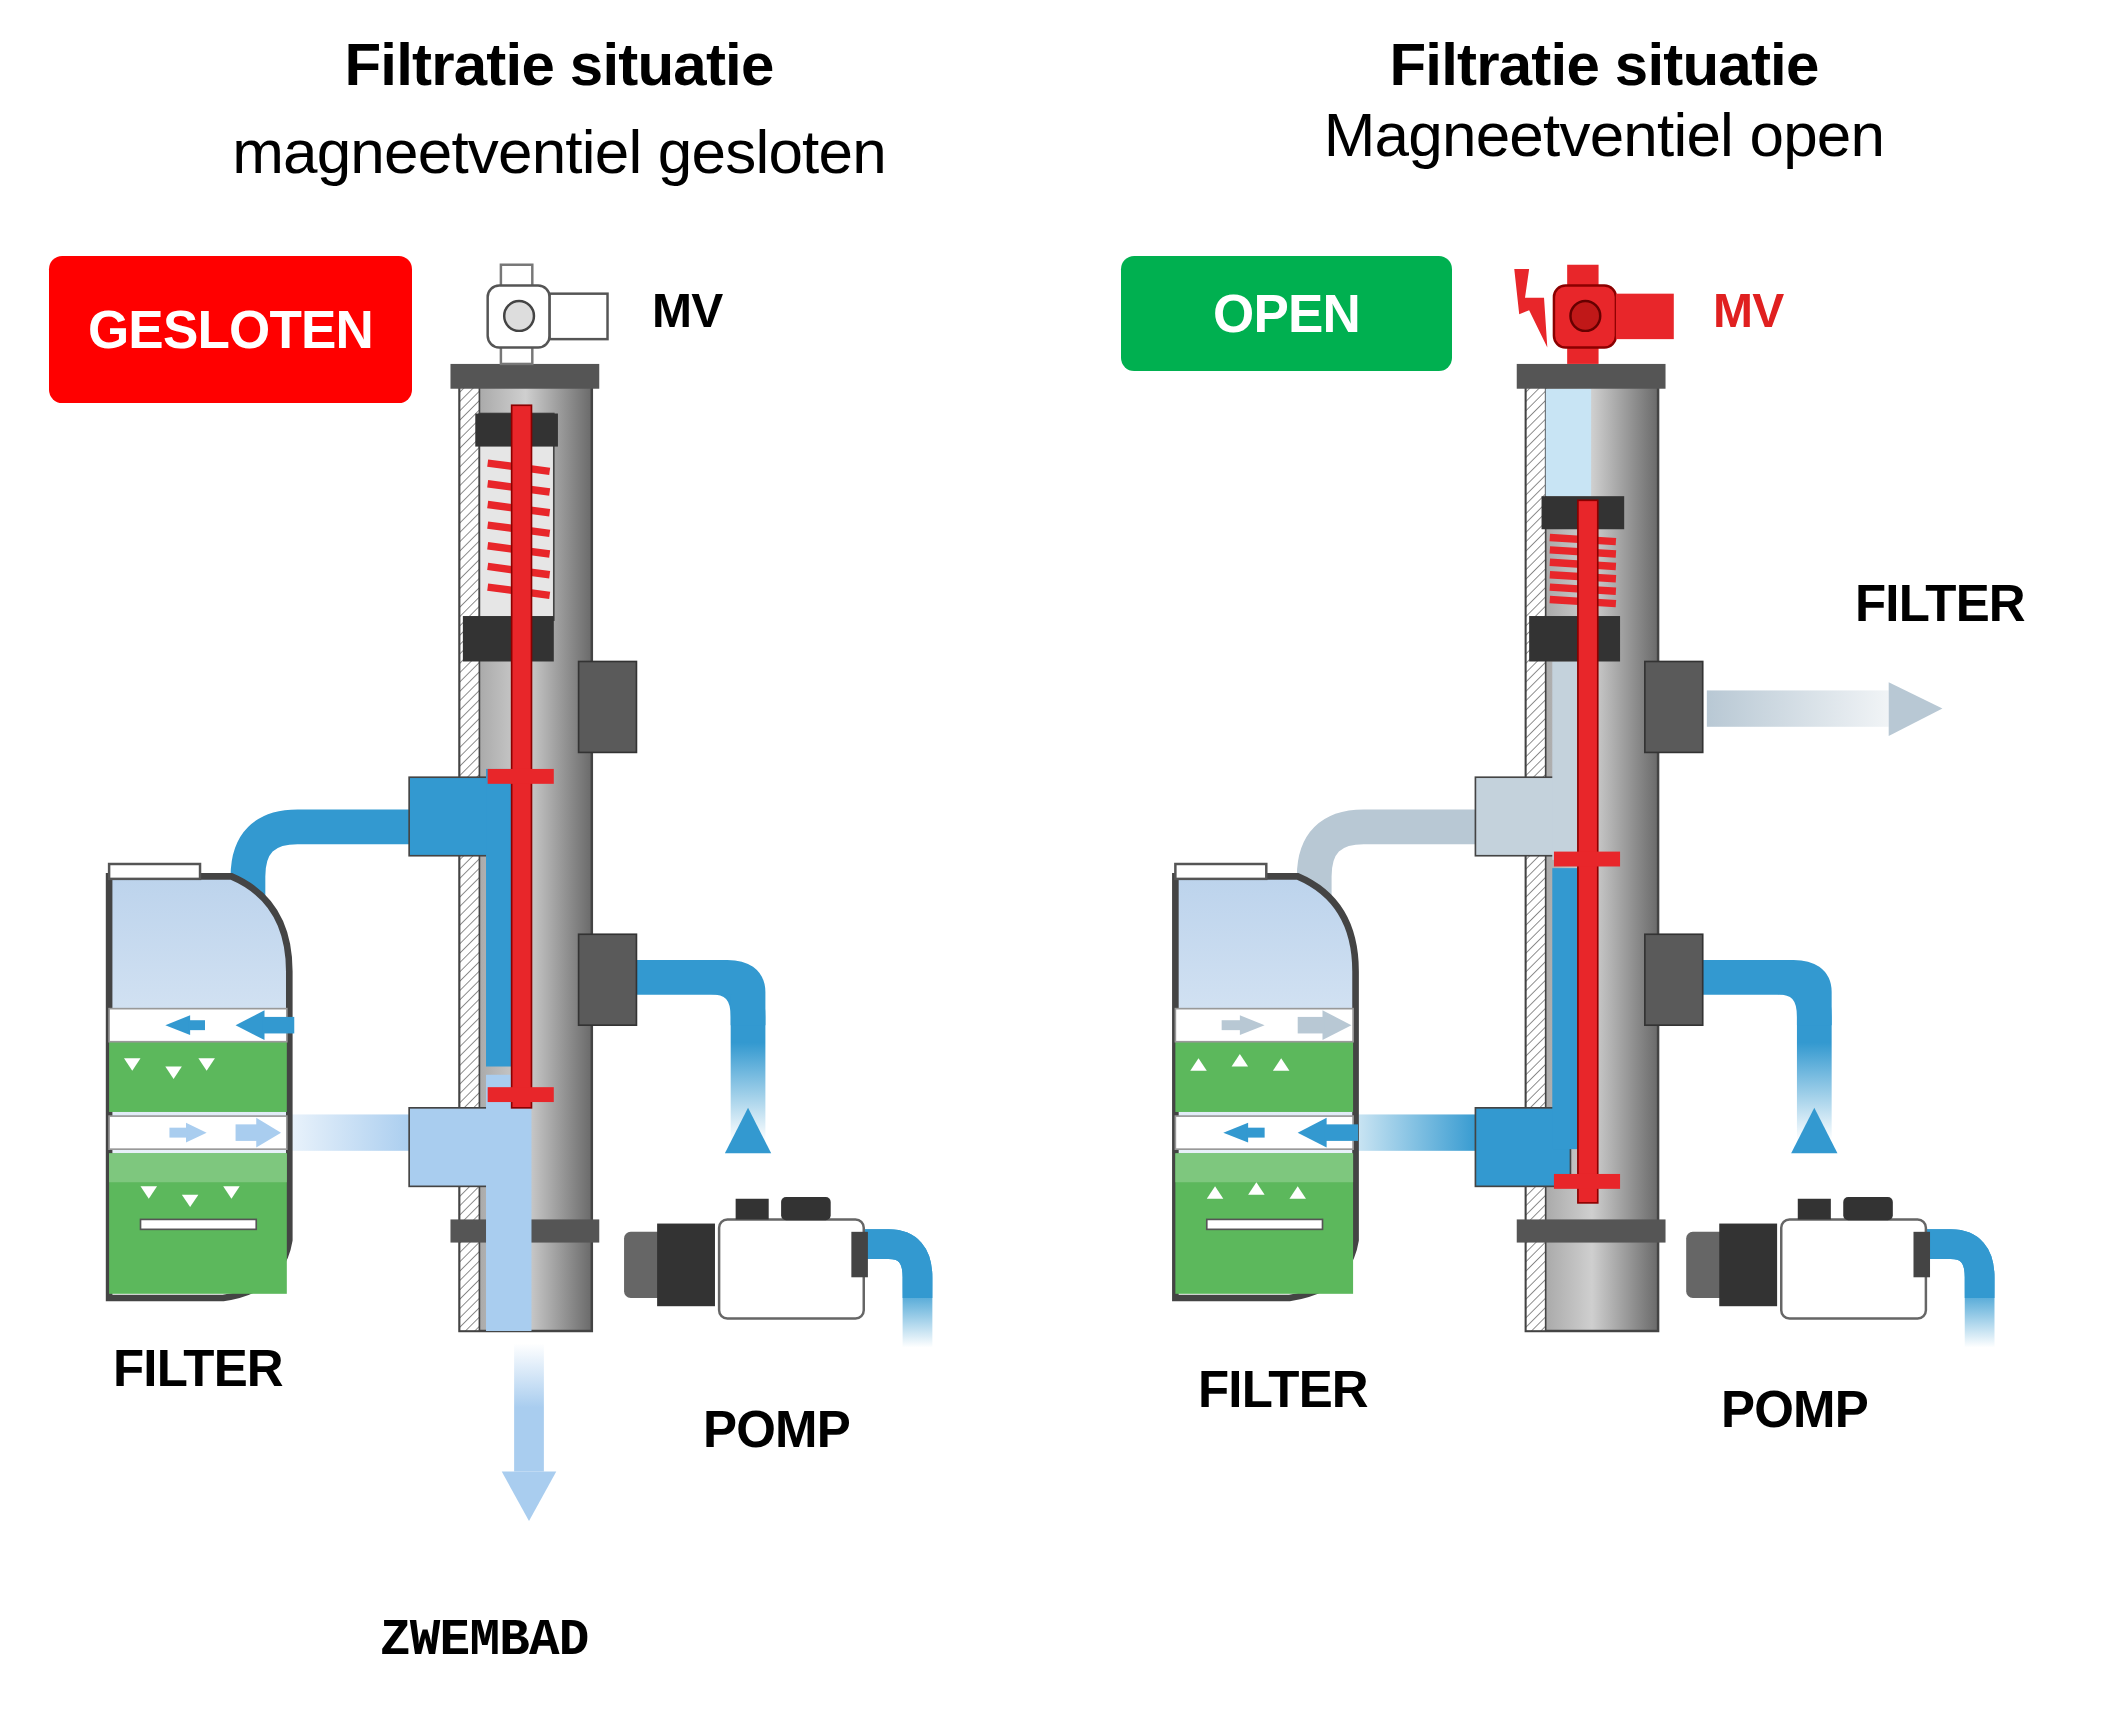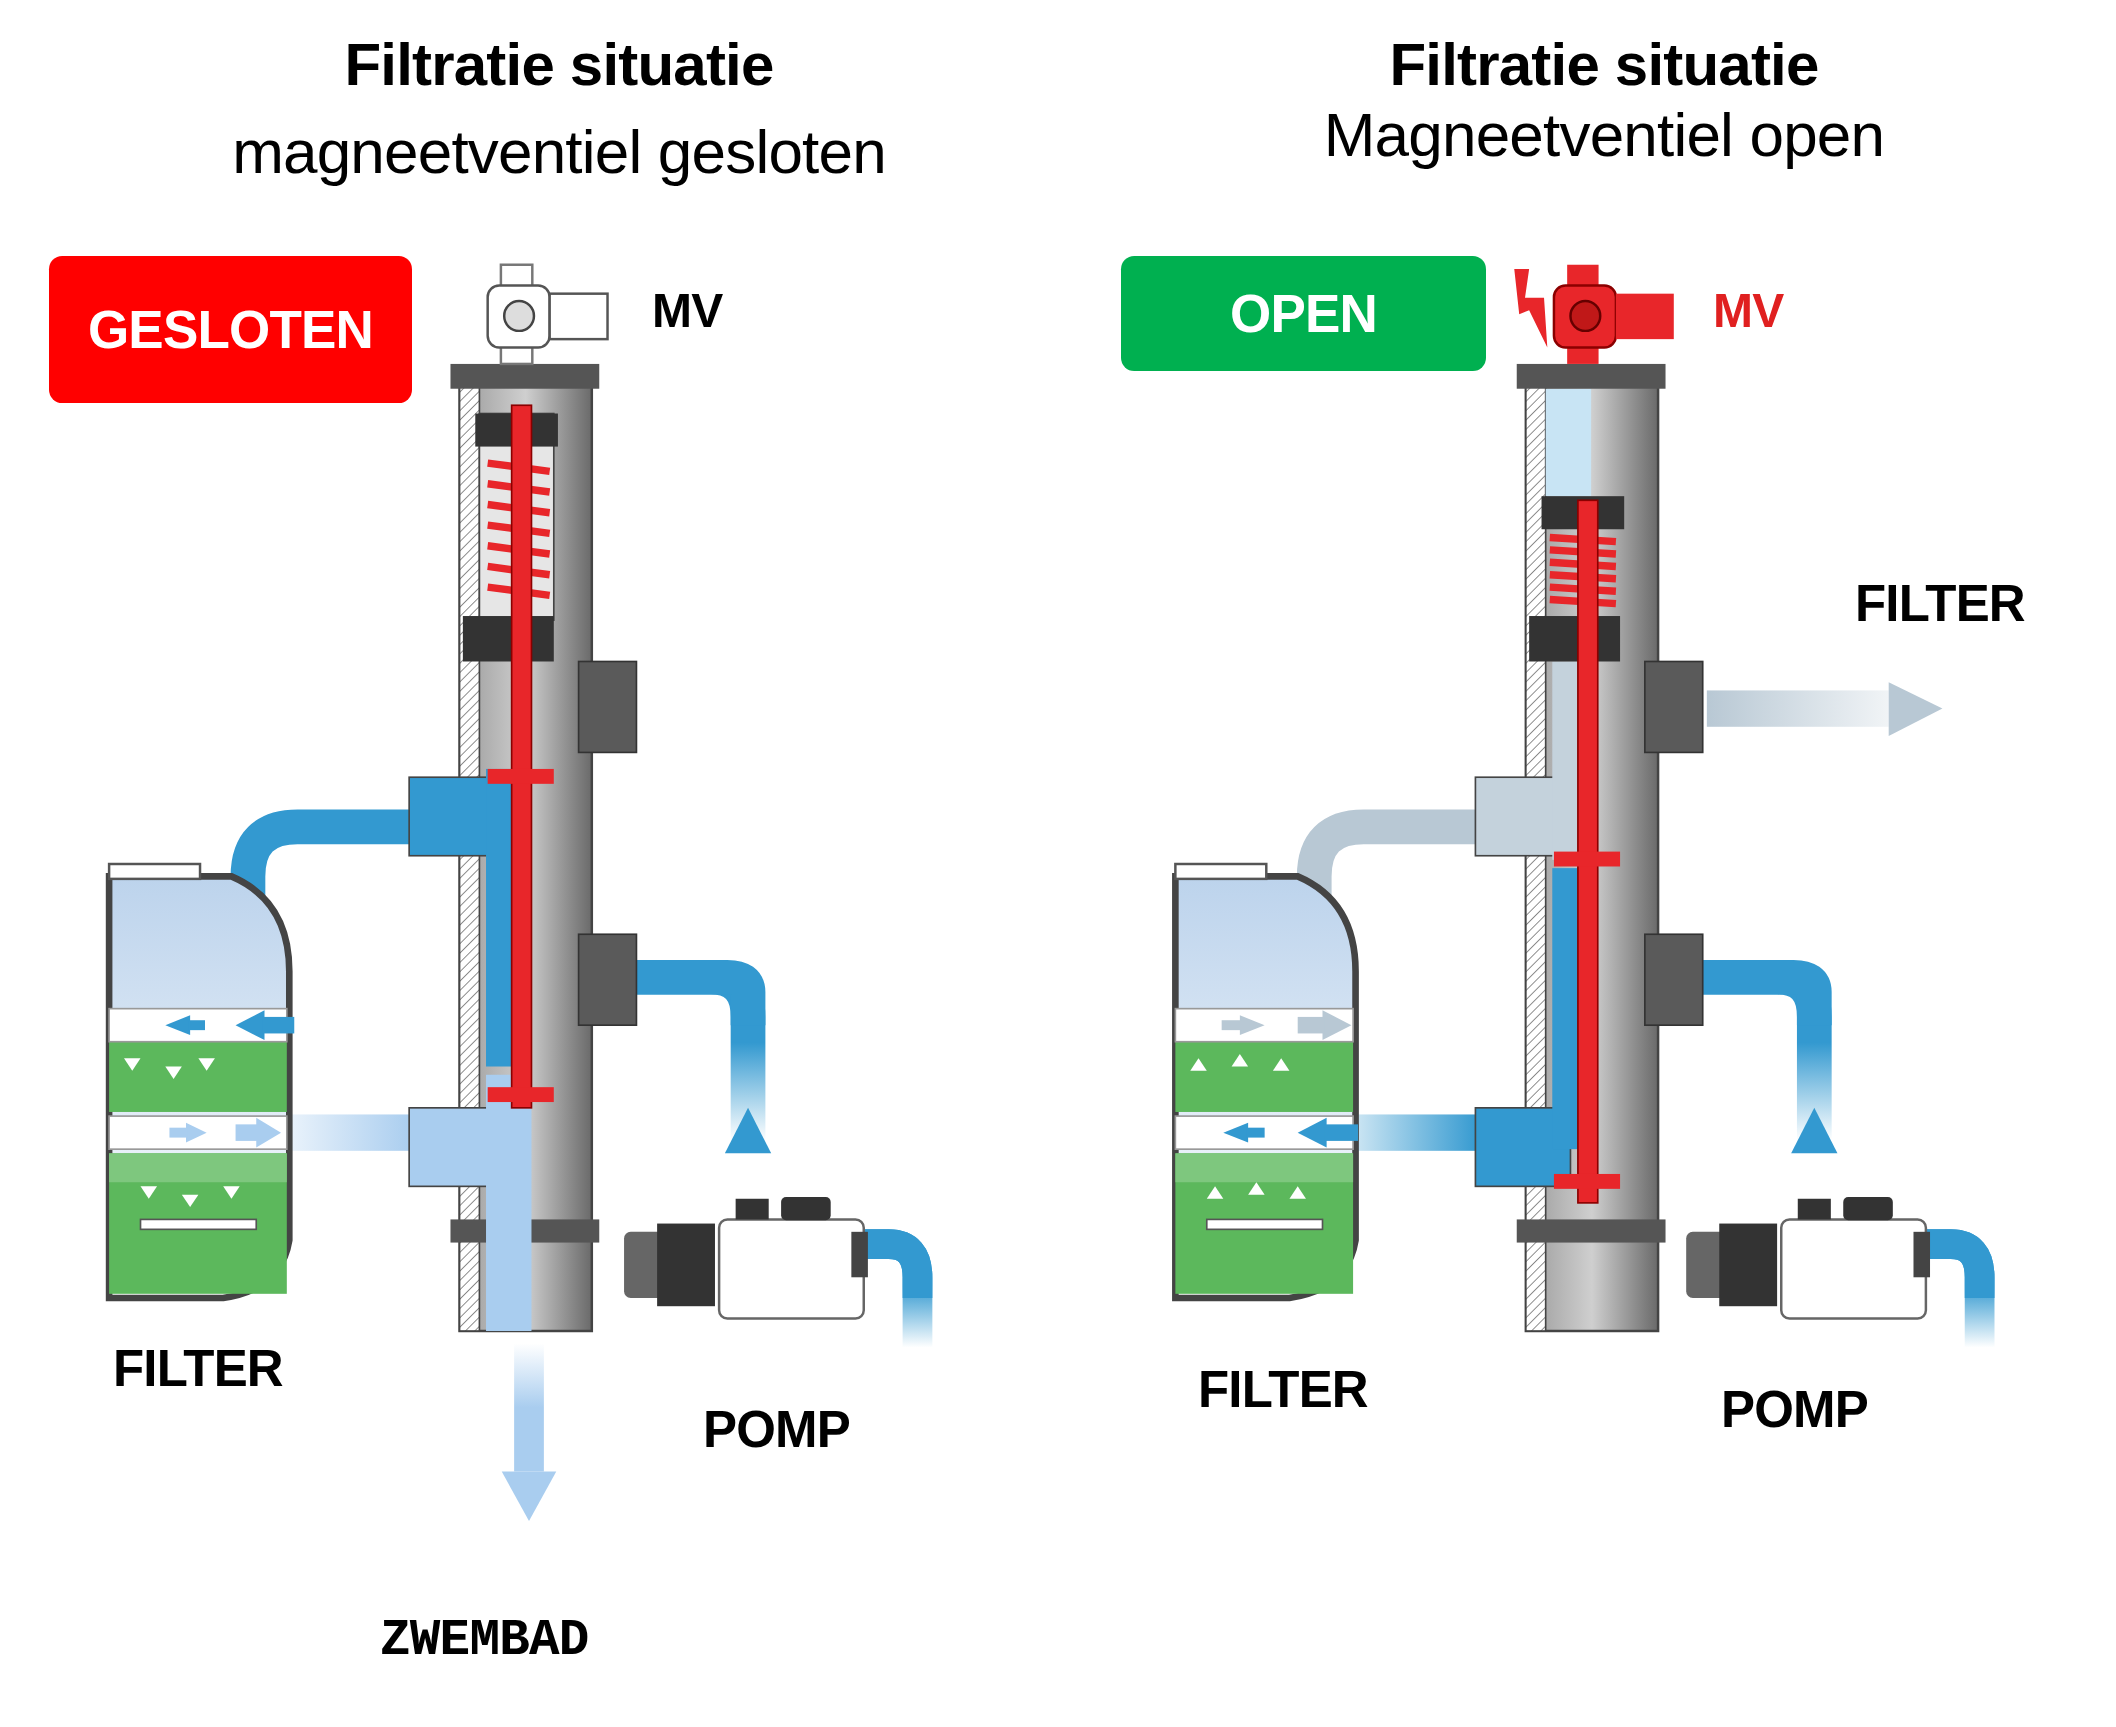--- a/index.html
+++ b/index.html
@@ -143,21 +143,21 @@
     <rect x="1030" y="1490" width="20" height="55" fill="#444"></rect>
   </g>
 </svg>
 
 <div class="abs lbl" style="left:113px;top:1339px;">FILTER</div>
 <div class="abs lbl" style="left:703px;top:1400px;">POMP</div>
 <div class="abs lbl" style="left:380px;top:1612px;font-family:Liberation Mono, monospace;">ZWEMBAD</div>
 
 <div class="abs title" style="left:1108px;top:30px;">Filtratie situatie</div>
 <div class="abs subtitle" style="left:1108px;top:99px;">Magneetventiel open</div>
-<div class="abs badge" style="left:1121px;top:256px;width:365px;height:115px;background:#00b050;">OPEN</div>
+<div class="abs badge" style="left:1121px;top:256px;width:331px;height:115px;background:#00b050;">OPEN</div>
 <div class="abs lbl" style="left:1713px;top:283px;font-size:48px;color:#e02020;">MV</div>
 <div class="abs lbl" style="left:1855px;top:574px;">FILTER</div>
 
 <svg width="2116" height="1728" viewBox="0 0 2560 2090" style="pointer-events:none;">
   <defs>
     <linearGradient id="rHouse" x1="0" x2="1">
       <stop offset="0" stop-color="#9a9a9a"></stop>
         <stop offset="0.5" stop-color="#cfcfcf"></stop>
         <stop offset="1" stop-color="#6a6a6a"></stop>
     </linearGradient>

